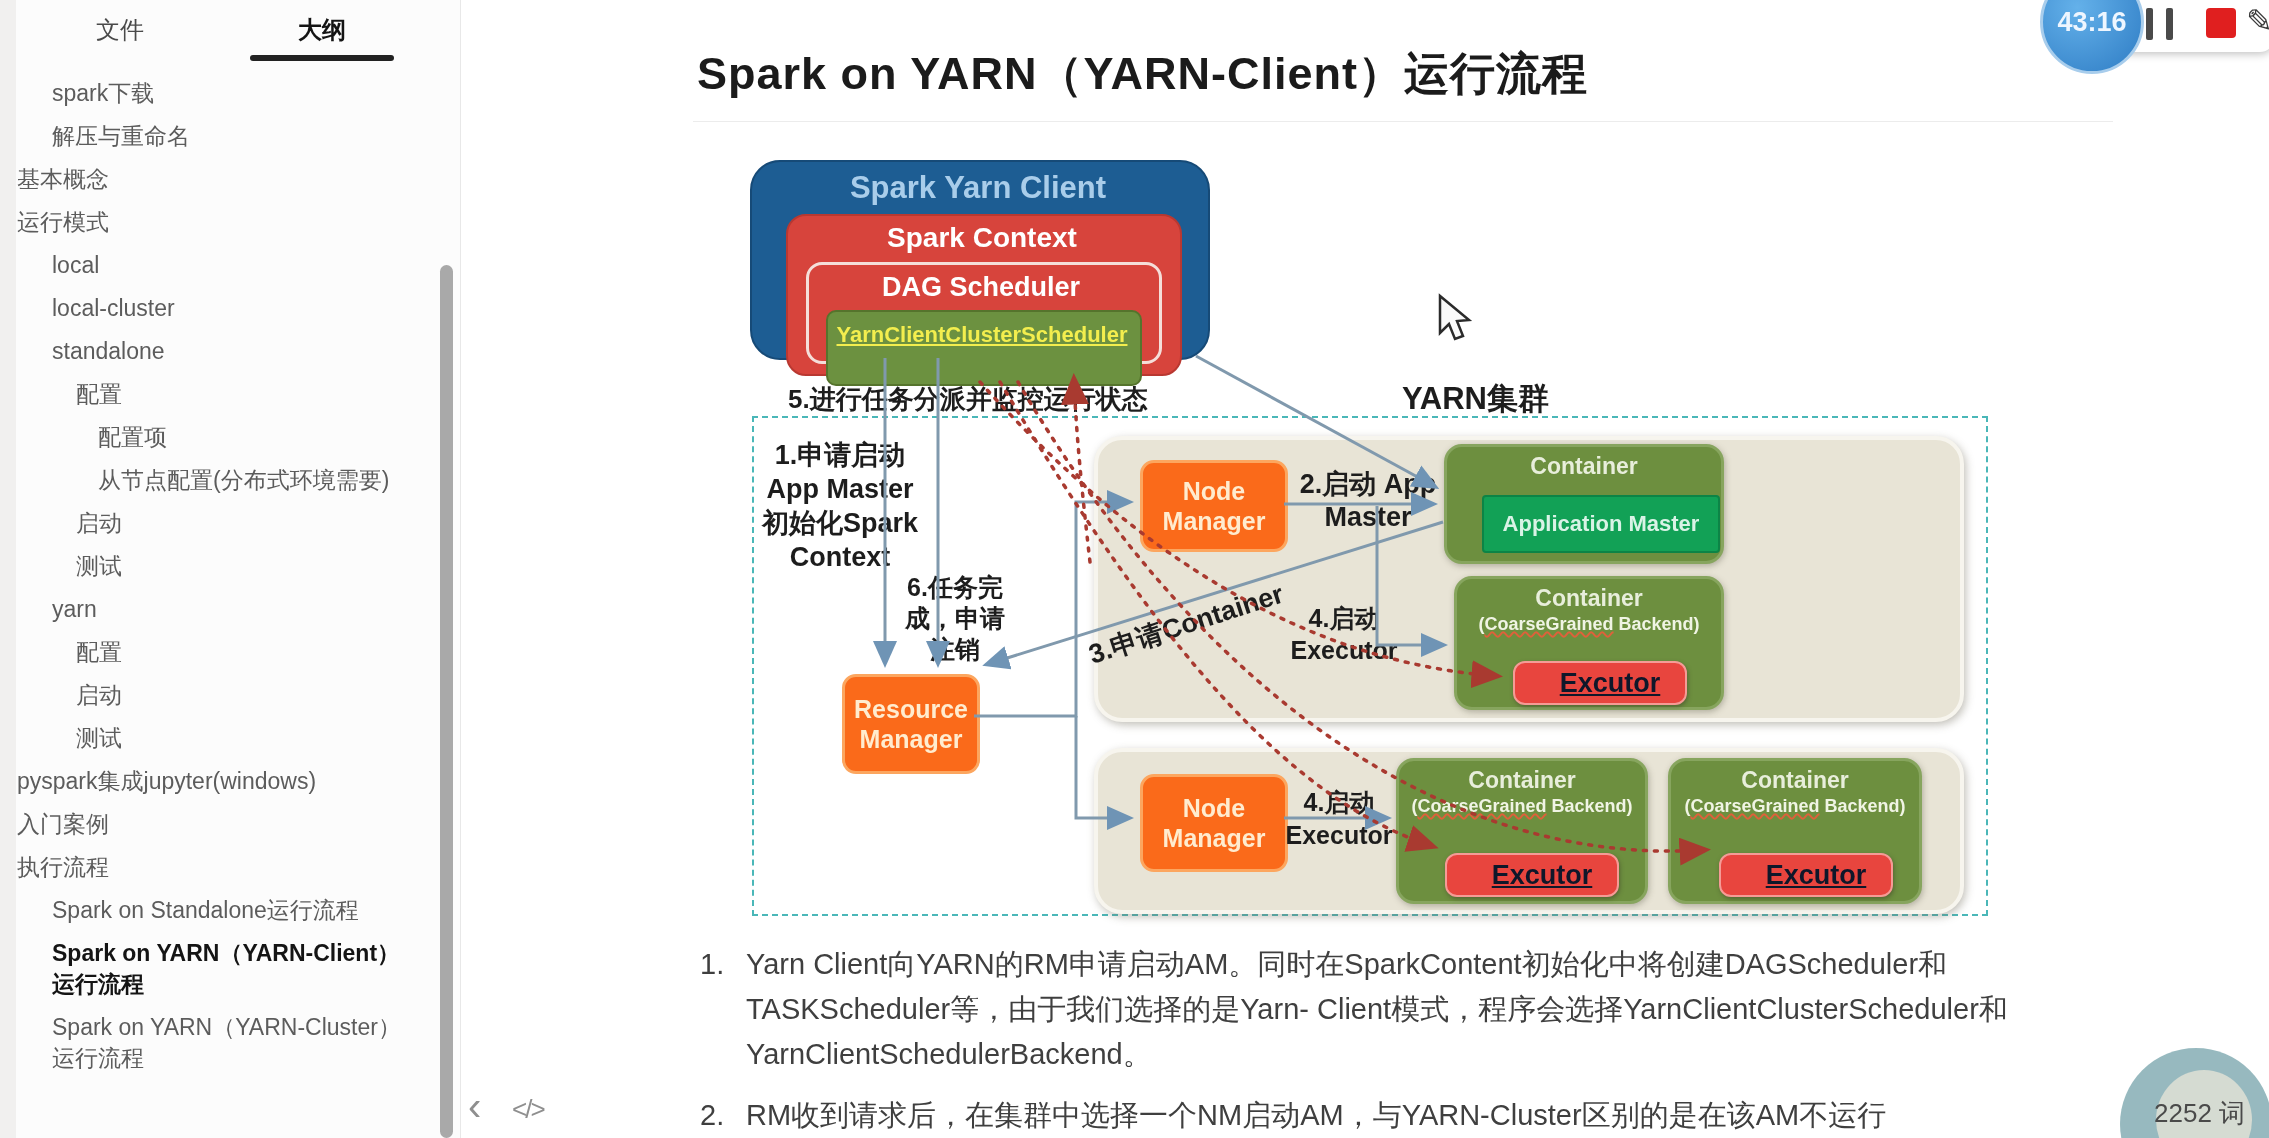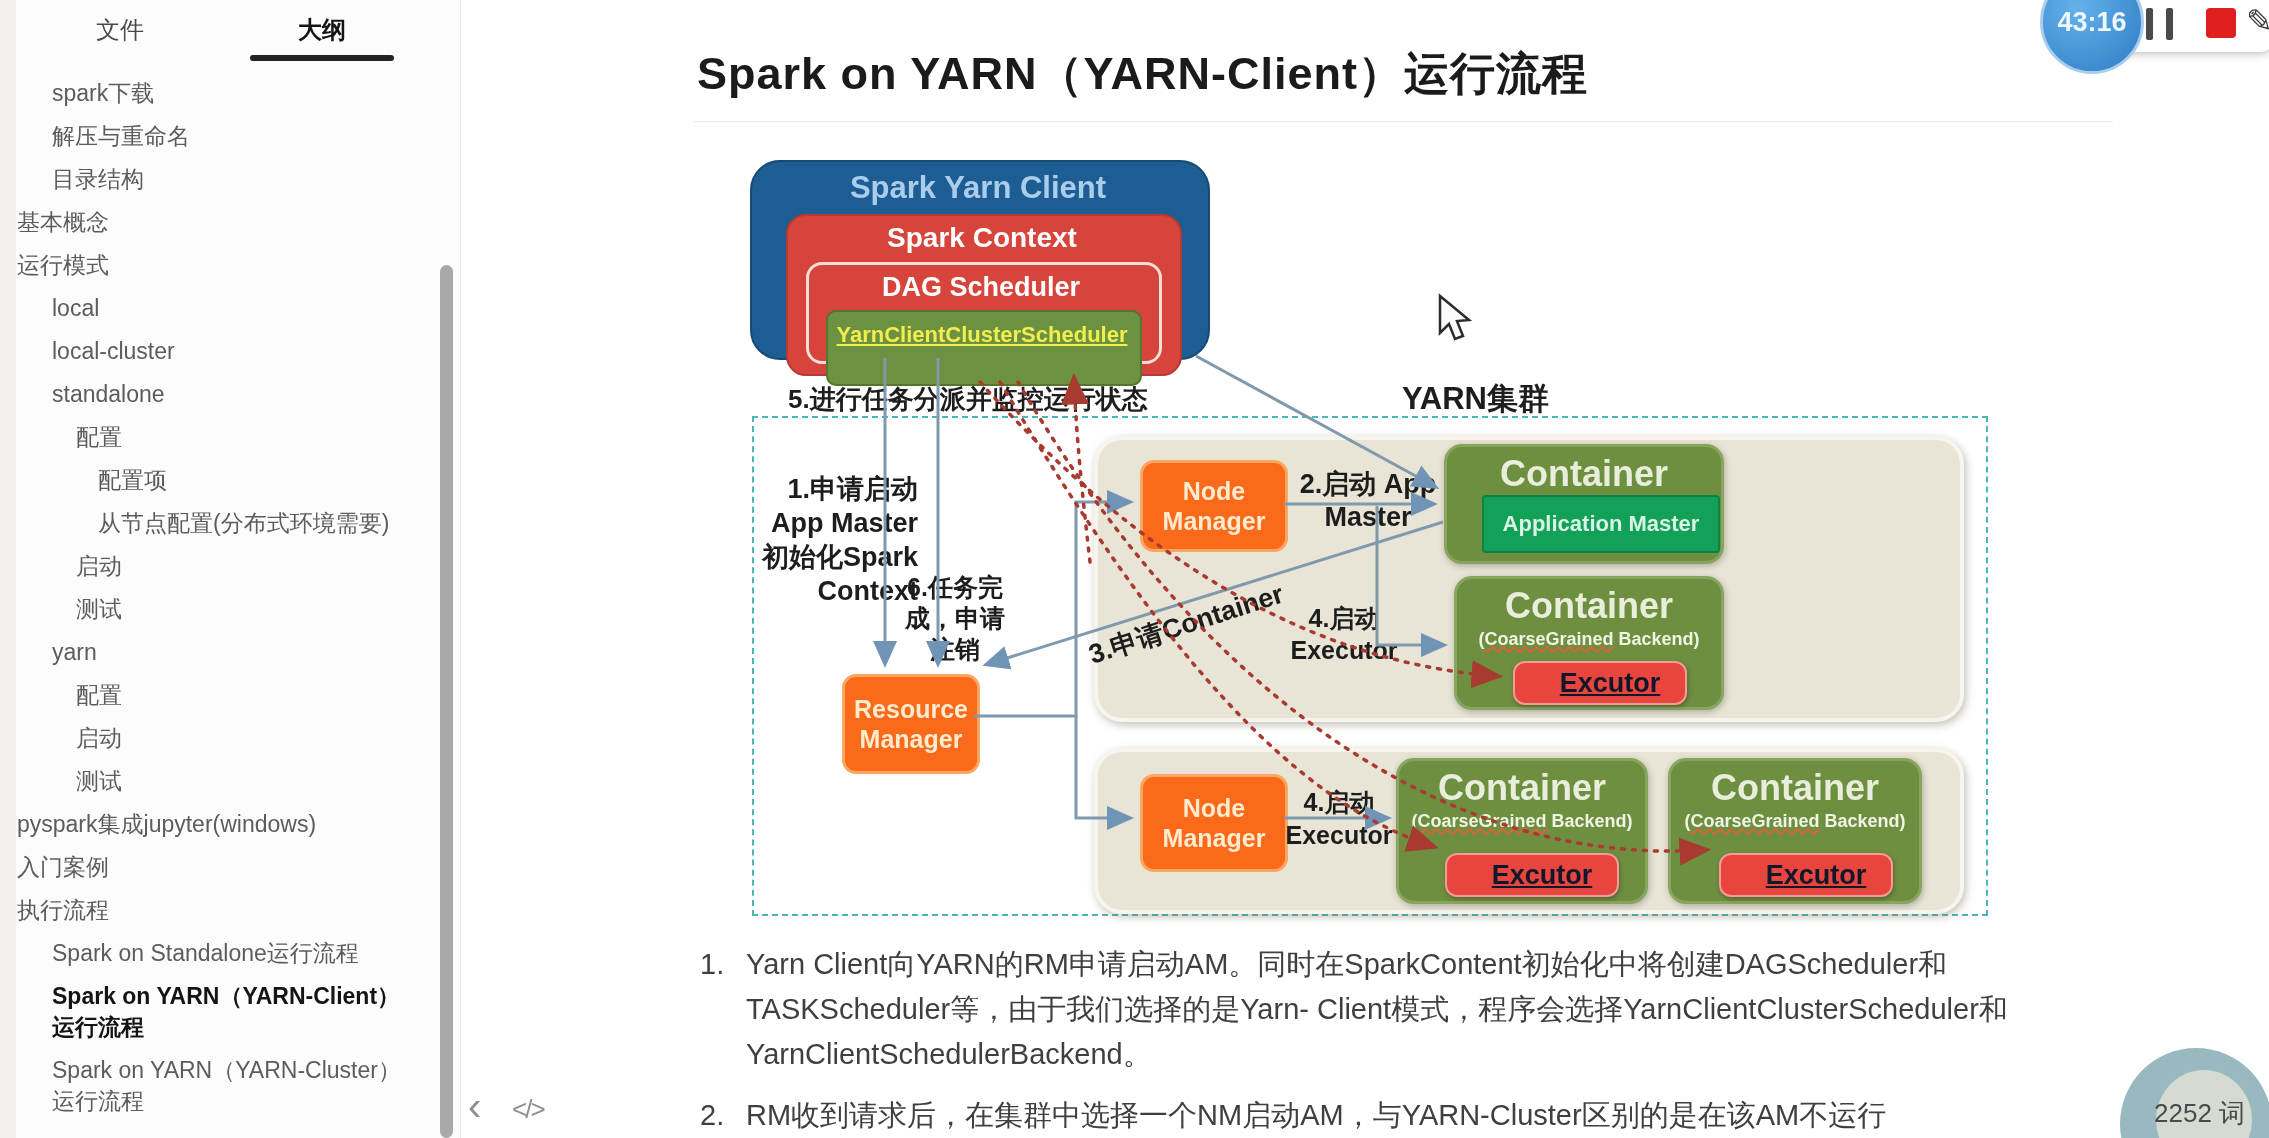--- a/index.html
+++ b/index.html
@@ -66,36 +66,36 @@
   #nm1{left:1140px;top:460px;width:142px;height:86px;}
   #rm{left:842px;top:674px;width:132px;height:94px;}
   #nm2{left:1140px;top:774px;width:142px;height:92px;}
 
   .green-box{background:#6d8f3f;border:3px solid #87a55e;border-radius:18px;z-index:3;
              box-shadow:1px 2px 6px rgba(90,90,70,.4);}
   #amc{left:1444px;top:444px;width:274px;height:114px;}
   #c2{left:1454px;top:576px;width:264px;height:128px;}
   #c3{left:1396px;top:758px;width:246px;height:140px;}
   #c4{left:1668px;top:758px;width:248px;height:140px;}
-  .cont-title{text-align:center;font-size:36px;font-weight:700;color:#e8eedb;margin-top:6px;}
+  .cont-title{text-align:center;font-size:23px;font-weight:700;color:#e8eedb;margin-top:6px;}
   .backend{text-align:center;font-size:18px;font-weight:700;color:#f0f4e4;margin-top:2px;white-space:nowrap;}
   .backend .u{text-decoration:underline wavy #e0603a 2px;}
   #am-inner{position:absolute;left:20px;top:48px;width:234px;height:54px;background:#12a156;
             border:2px solid #0c8446;border-radius:4px;display:flex;align-items:center;justify-content:center;
             font-size:22px;font-weight:700;color:#d9f3e6;margin-left:15px;}
   .excutor{position:absolute;width:150px;height:40px;background:#e8453e;border:2px solid #f59b96;
            border-radius:12px;display:flex;align-items:center;justify-content:center;
            font-size:27px;font-weight:700;color:#0f172a;text-decoration:underline;
            box-shadow:1px 2px 4px rgba(60,60,40,.5);z-index:4;padding-left:20px;}
   #exc2{left:56px;top:82px;}
   #exc3{left:46px;top:92px;}
   #exc4{left:48px;top:92px;}
 
   .ml-label{position:absolute;font-weight:700;color:#1d1d1d;z-index:3;}
-  #label-step1{left:762px;top:472px;font-size:27px;line-height:34px;text-align:right;}
+  #label-step1{left:762px;top:438px;font-size:27px;line-height:34px;text-align:center;}
   #label-step6{left:900px;top:572px;width:110px;font-size:25px;line-height:31px;text-align:center;}
   #label-step2{left:1292px;top:468px;width:152px;font-size:27px;line-height:33px;text-align:center;}
   #label-step4a{left:1286px;top:602px;width:116px;font-size:25px;line-height:32px;text-align:center;}
   #label-step4b{left:1280px;top:786px;width:118px;font-size:25px;line-height:33px;text-align:center;}
   #label-step3{left:1082px;top:588px;width:320px;font-size:27px;font-weight:700;color:#1d1d1d;
                transform:rotate(-18deg);z-index:3;}
 
   #arrow-layer{position:absolute;left:0;top:0;width:2269px;height:1138px;z-index:6;pointer-events:none;}
 
   
@@ -127,21 +127,20 @@
 <div id="page">
 
   <div id="sidebar">
     <div id="left-strip"></div>
     <div class="tab" id="tab-files">文件</div>
     <div class="tab" id="tab-outline">大纲</div>
     <div id="tab-underline"></div>
     <div id="sb-items">
         <div class="sb-item ind2">spark下载</div>
         <div class="sb-item ind2">解压与重命名</div>
-        <div class="sb-item ind2">目录结构</div>
         <div class="sb-item ind1">基本概念</div>
         <div class="sb-item ind1">运行模式</div>
         <div class="sb-item ind2">local</div>
         <div class="sb-item ind2">local-cluster</div>
         <div class="sb-item ind2">standalone</div>
         <div class="sb-item ind3">配置</div>
         <div class="sb-item ind4">配置项</div>
         <div class="sb-item ind4">从节点配置(分布式环境需要)</div>
         <div class="sb-item ind3">启动</div>
         <div class="sb-item ind3">测试</div>

